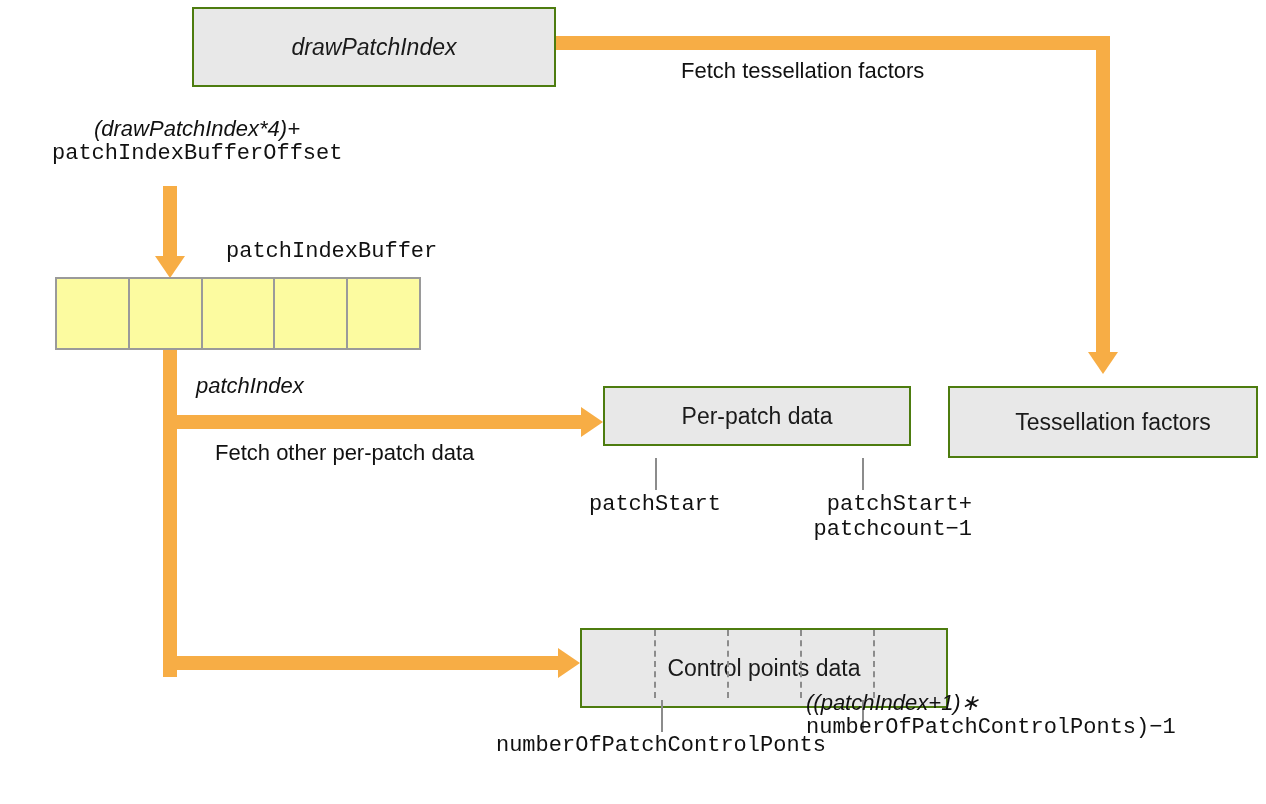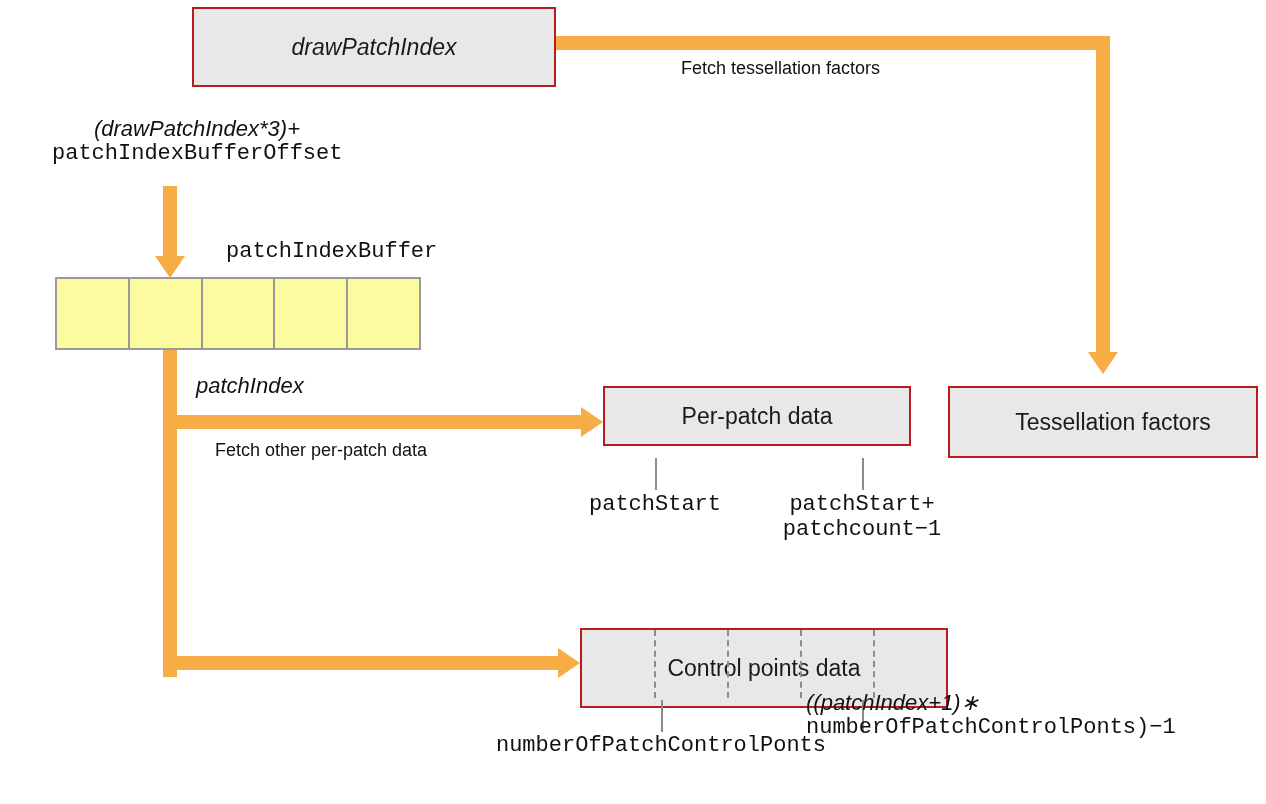--- a/index.html
+++ b/index.html
@@ -17,21 +17,21 @@
     height: 804px;
     background: #ffffff;
     overflow: hidden;
   }
 
   
   .box {
     position: absolute;
     box-sizing: border-box;
     background: #e8e8e8;
-    border: 2px solid #b91c1c;
+    border: 2px solid #4d7c0f;
     display: flex;
     align-items: center;
     justify-content: center;
   }
   .box-label {
     font-family: "Liberation Sans", sans-serif;
     font-size: 23px;
     color: #1a1a1a;
     white-space: nowrap;
     line-height: 1;
@@ -74,21 +74,21 @@
     border-top: 22px solid #f7ad45;
   }
 
   
   .lbl {
     position: absolute;
     color: #111111;
     line-height: 1.15;
     white-space: nowrap;
   }
-  .lbl .sans  { font-family: "Liberation Sans", sans-serif; font-size: 18px; }
+  .lbl .sans  { font-family: "Liberation Sans", sans-serif; font-size: 22px; }
   .lbl .sansi { font-family: "Liberation Sans", sans-serif; font-size: 22px; font-style: italic; }
   .lbl .mono  { font-family: "Liberation Mono", monospace;  font-size: 22px; }
   .lbl.center { text-align: center; }
   .lbl .line  { display: block; }
 
   
   .tick {
     position: absolute;
     width: 2px;
     background: #8c8c8c;
@@ -111,21 +111,21 @@
 
   <div class="orange-h" style="left:556px; top:36px; width:554px; height:14px;"></div>
   <div class="orange-v" style="left:1096px; top:36px; width:14px; height:318px;"></div>
   <div class="arrow-down" style="left:1088px; top:352px;"></div>
 
   <div class="lbl" style="left:681px; top:58px;">
     <span class="sans">Fetch tessellation factors</span>
   </div>
 
   <div class="lbl center" style="left:52px; top:116px; width:290px;">
-    <span class="line sansi">(drawPatchIndex*3)+</span>
+    <span class="line sansi">(drawPatchIndex*4)+</span>
     <span class="line mono">patchIndexBufferOffset</span>
   </div>
 
   <div class="orange-v" style="left:163px; top:186px; width:14px; height:72px;"></div>
   <div class="arrow-down" style="left:155px; top:256px;"></div>
 
   <div class="lbl" style="left:226px; top:239px;text-align:center;">
     <span class="mono">patchIndexBuffer</span>
   </div>
 
@@ -155,21 +155,21 @@
 
   <div class="box" style="left:603px; top:386px; width:308px; height:60px;">
     <span class="box-label">Per-patch data</span>
   </div>
   <div class="tick" style="left:655px; top:458px; height:32px;"></div>
   <div class="tick" style="left:862px; top:458px; height:32px;"></div>
 
   <div class="lbl center" style="left:560px; top:492px; width:190px;">
     <span class="line mono">patchStart</span>
   </div>
-  <div class="lbl center" style="left:752px; top:492px; width:220px;">
+  <div class="lbl center" style="left:752px; top:492px; width:220px;text-align:right;">
     <span class="line mono">patchStart+</span>
     <span class="line mono">patchcount−1</span>
   </div>
 
   <div class="box" style="left:948px; top:386px; width:310px; height:72px;padding-left:20px;">
     <span class="box-label">Tessellation factors</span>
   </div>
 
   <div class="box" style="left:580px; top:628px; width:368px; height:80px;">
     <span class="box-label">Control points data</span>

